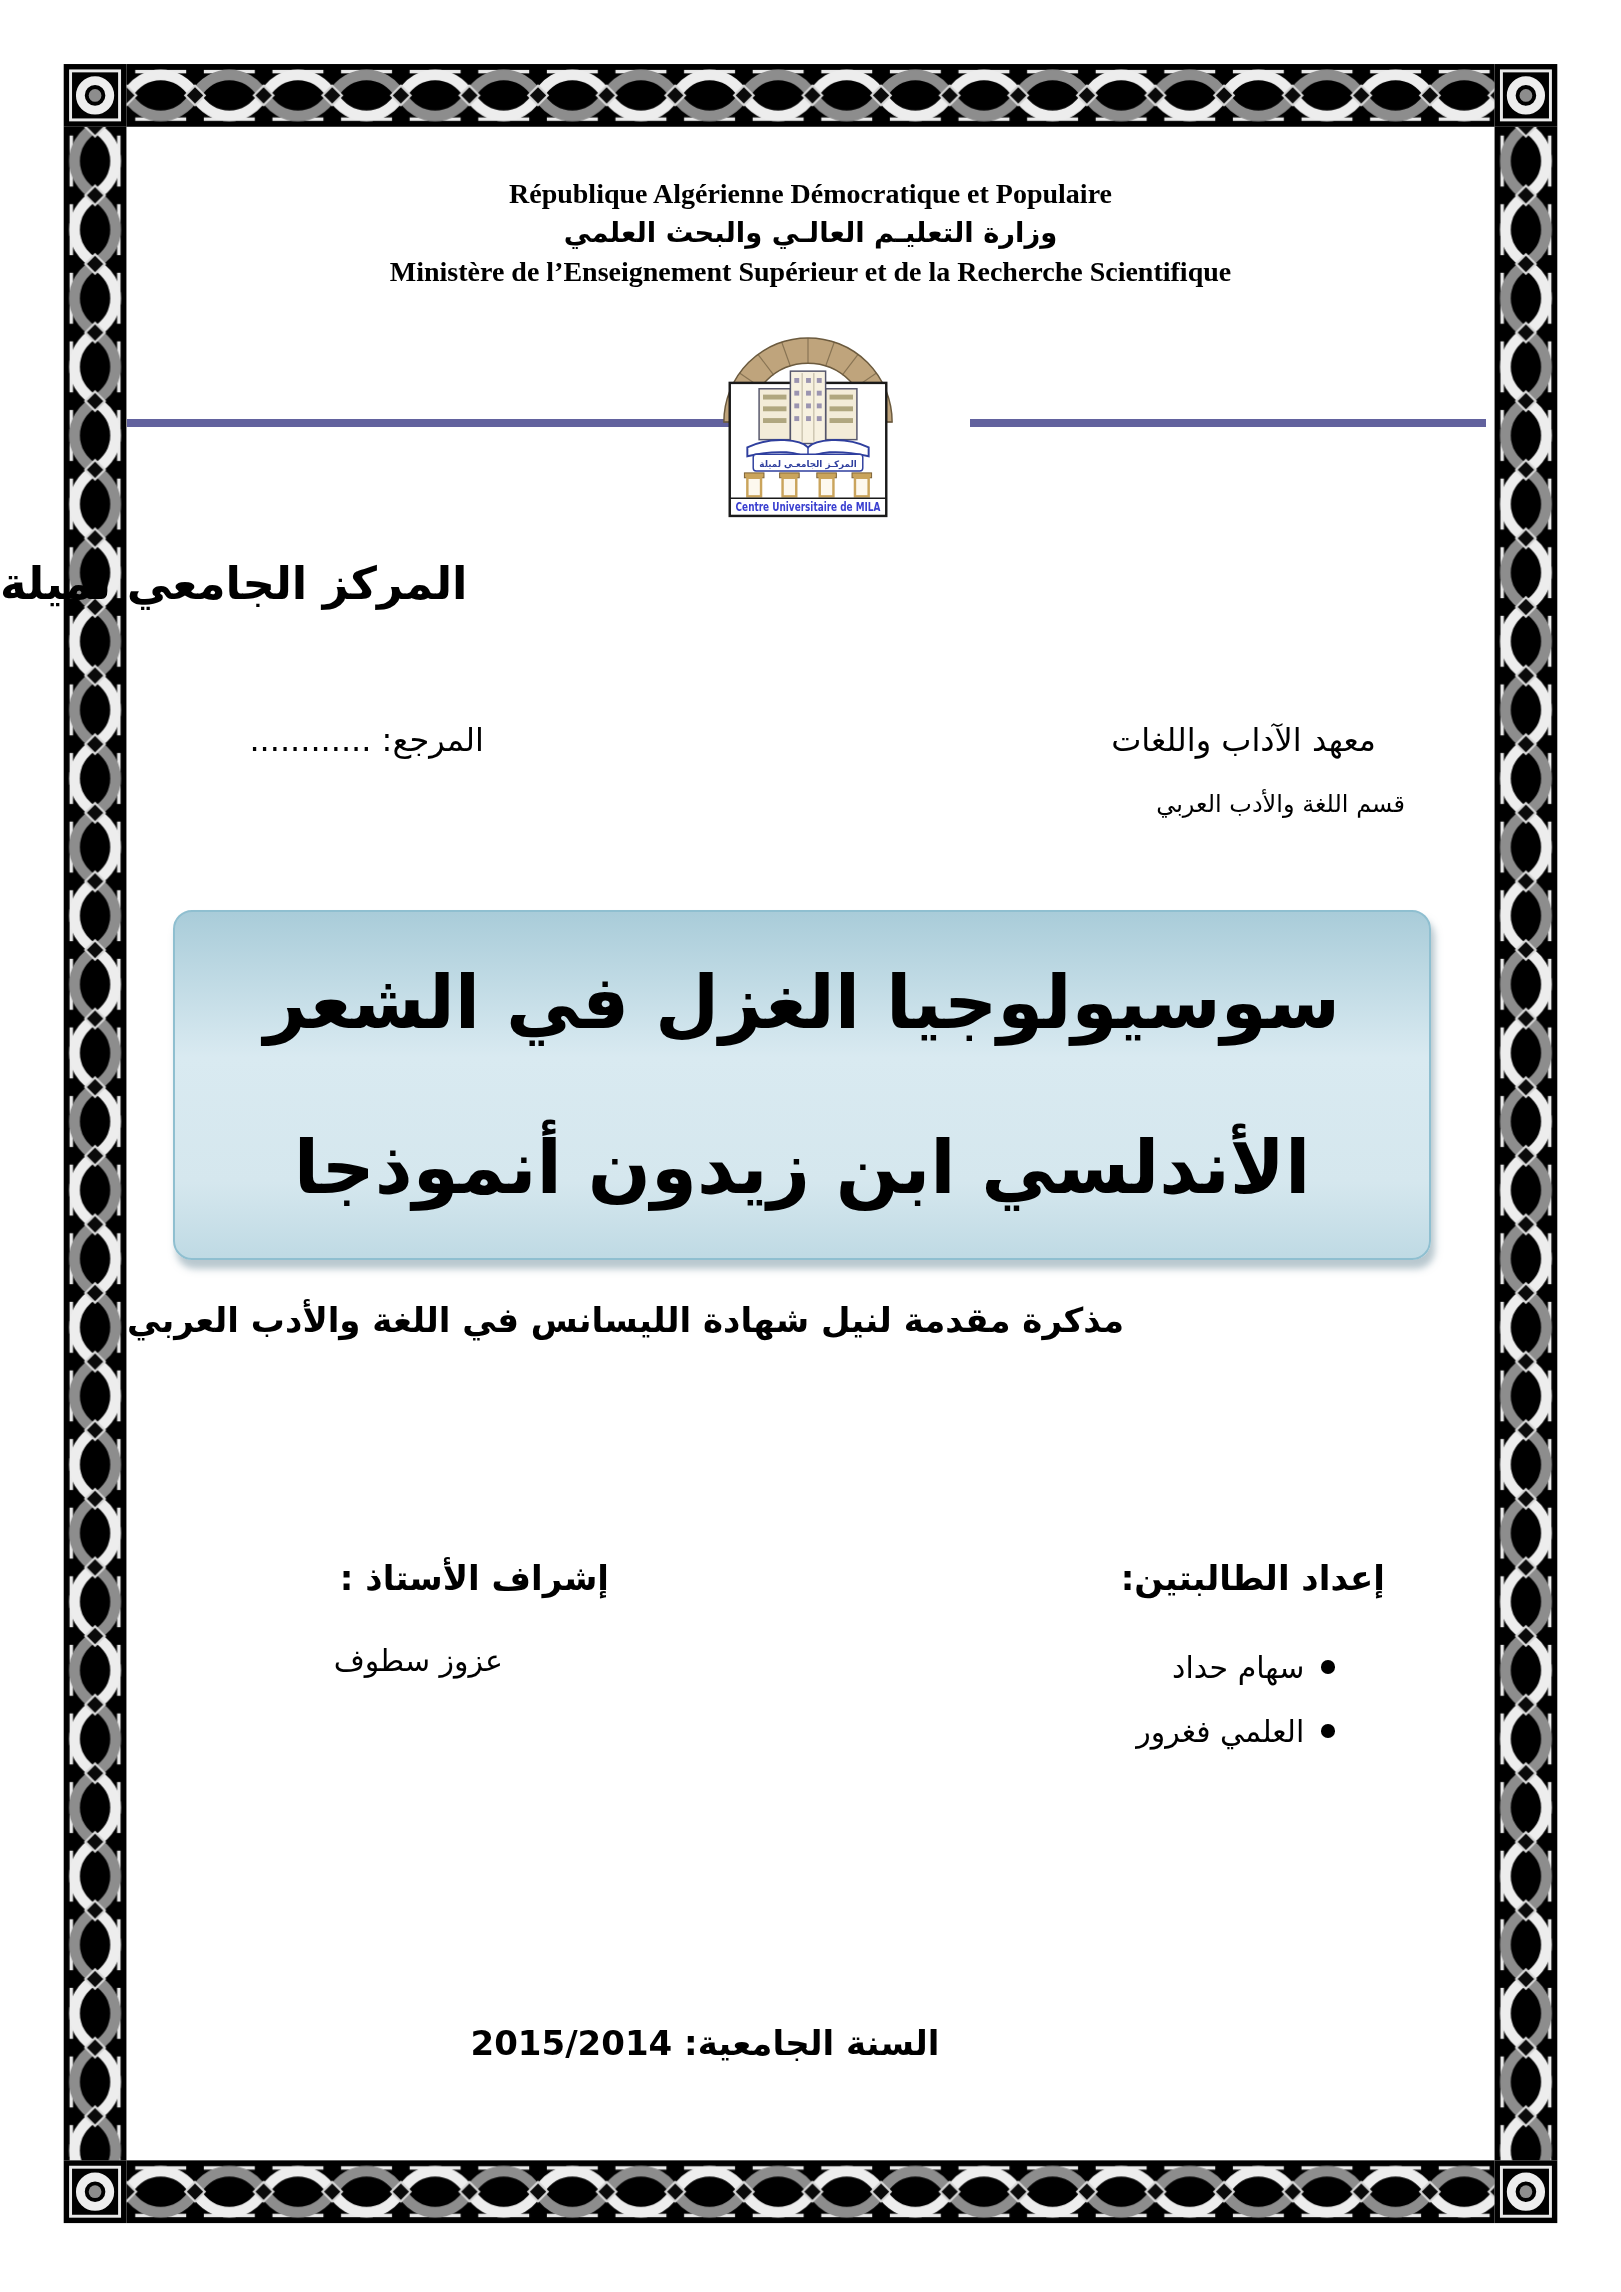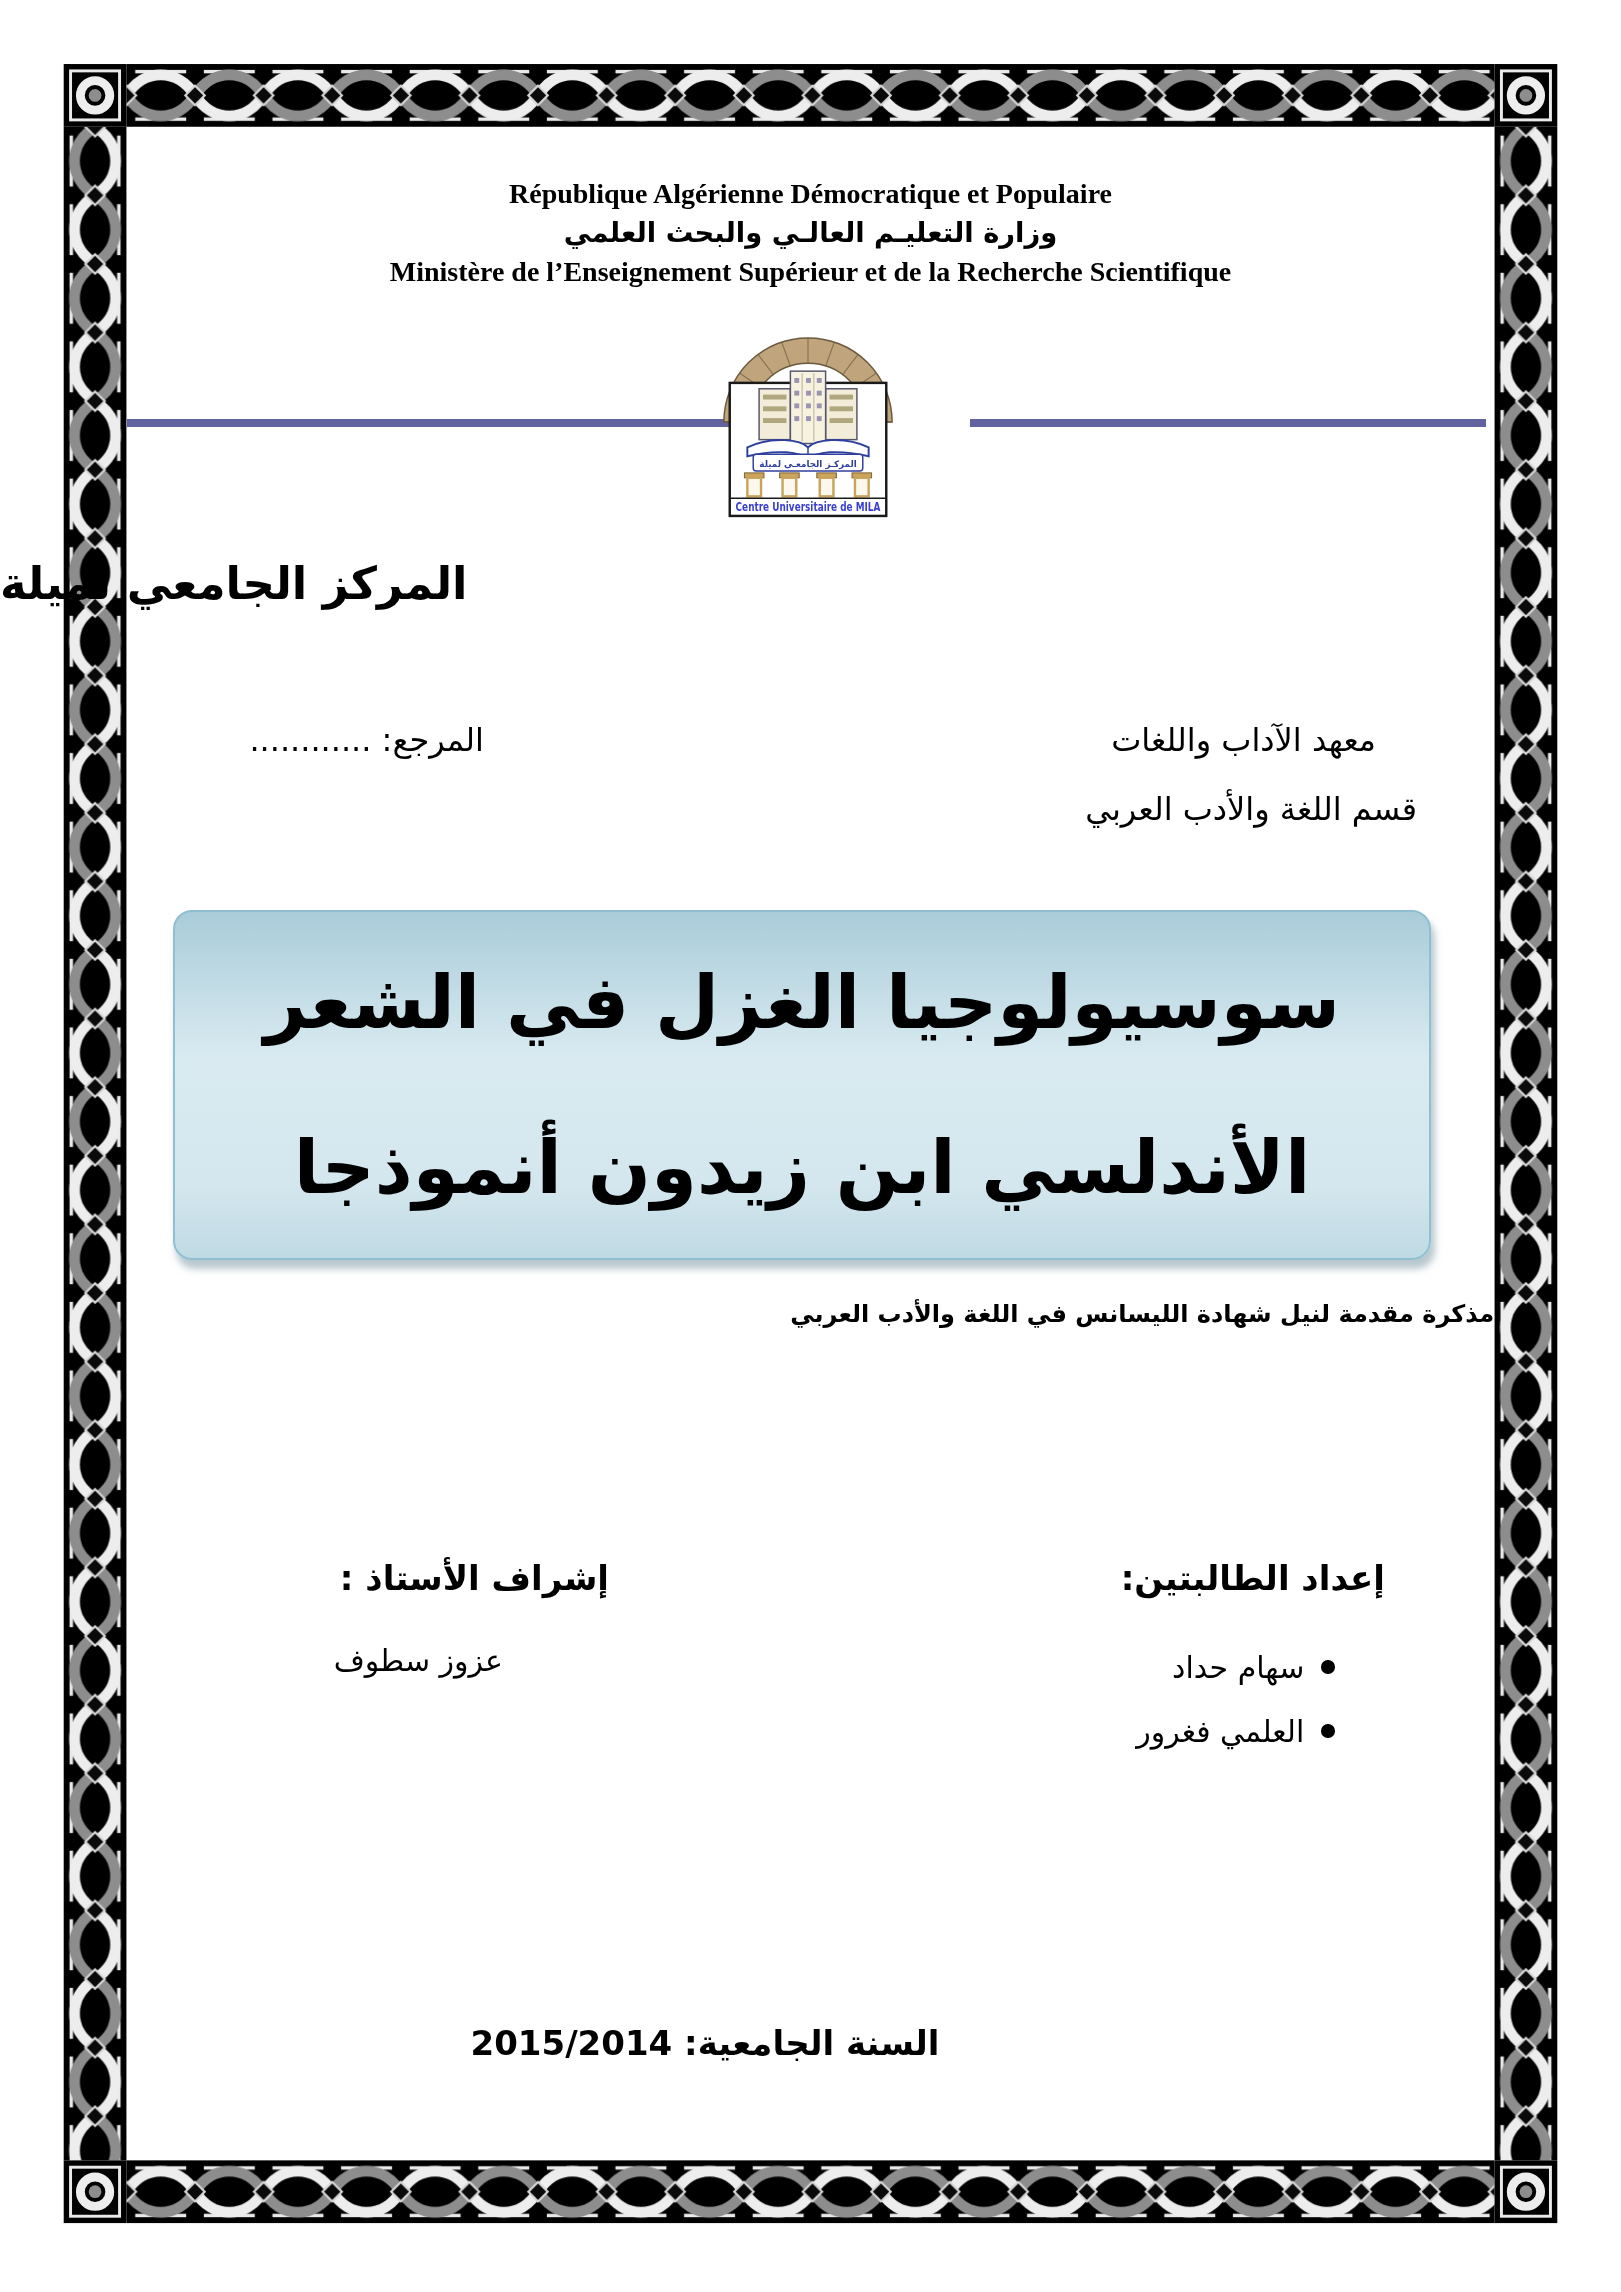--- a/index.html
+++ b/index.html
@@ -27,33 +27,33 @@
   .hdr-fr{font-family:"Liberation Serif","DejaVu Serif",serif;font-weight:700;font-size:28px;line-height:39px;}
   .hdr-ar2{font-weight:700;font-size:27.4px;line-height:39px;}
   .rule{position:absolute;top:419px;height:7.8px;background:var(--accent_line);}
   .rule.left{left:127px;width:623px;}
   .rule.right{left:970px;width:516px;}
   .logo-wrap{position:absolute;left:718px;top:326px;width:180px;height:194px;}
   .university{position:absolute;top:557px;left:0;right:190px;text-align:left;
     font-weight:700;font-size:45px;}
   .inst{position:absolute;top:721px;right:245px;font-size:32px;}
   .ref{position:absolute;top:721px;right:1137px;font-size:32px;}
-  .dept{position:absolute;top:790px;right:204px;font-size:32px;margin-left:29px;}
+  .dept{position:absolute;top:790px;right:216px;font-size:24px;margin-left:29px;}
   .title-box{
     position:absolute;left:173px;top:910px;width:1258px;height:350px;
     border-radius:19px;
     border:2.9px solid var(--title_box_border);
     background:linear-gradient(180deg,var(--title_box_top) 0%,var(--title_box_mid) 42%,var(--title_box_mid2) 78%,var(--title_box_bottom) 100%);
     box-shadow:3.9px 8.8px 7.8px rgba(115,145,160,.5);
     display:flex;flex-direction:column;justify-content:center;align-items:center;
     text-align:center;
   }
   .title-line{font-weight:700;font-size:74px;line-height:165px;white-space:nowrap;}
-  .subtitle{position:absolute;top:1300px;left:127px;right:127px;text-align:right;
-    font-weight:700;font-size:24px;}
+  .subtitle{position:absolute;top:1300px;left:127px;right:127px;text-align:left;
+    font-weight:700;font-size:34px;}
   .by-label{font-weight:700;font-size:34px;white-space:nowrap;}
   .prepared{position:absolute;top:1558px;right:236px;}
   .supervise{position:absolute;top:1558px;right:1012px;}
   .students{position:absolute;top:1635px;right:286px;}
   .student-row{display:flex;align-items:center;gap:17px;height:64px;font-size:30px;white-space:nowrap;}
   .bullet{width:13.7px;height:13.7px;border-radius:50%;background:#000;flex:0 0 auto;}
   .supervisor-name{position:absolute;top:1643px;right:1118px;font-size:30px;white-space:nowrap;}
   .year{position:absolute;top:2023px;left:0;right:211px;text-align:center;
     font-weight:700;font-size:34px;}
 </style>

